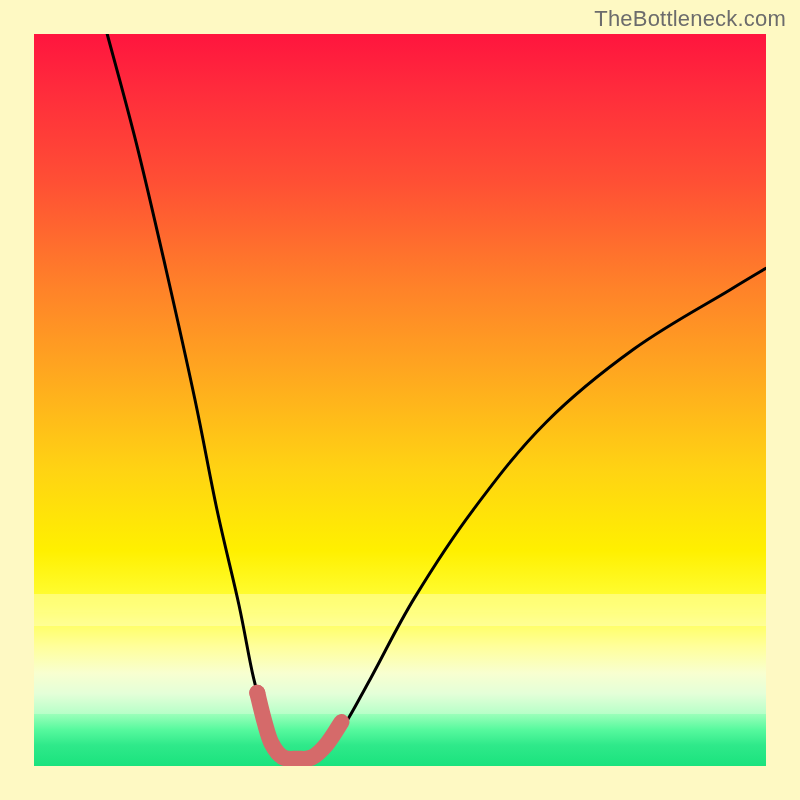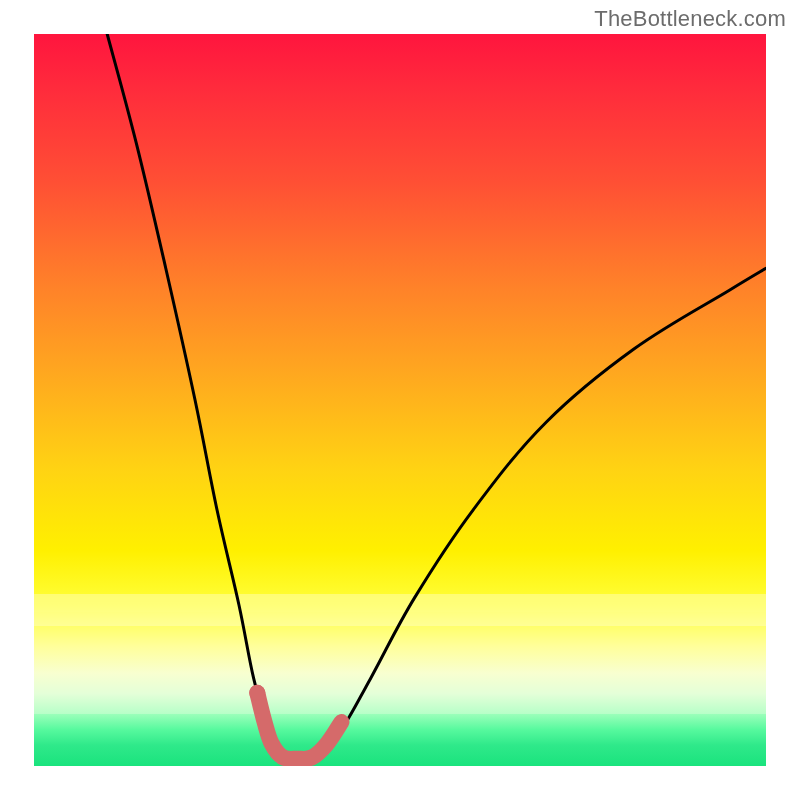--- a/index.html
+++ b/index.html
@@ -8,21 +8,21 @@
     width: 800px;
     height: 800px;
     overflow: hidden;
     background: #000;
     font-family: Arial, Helvetica, sans-serif;
   }
   .frame {
     position: absolute;
     left: 0; top: 0;
     width: 800px; height: 800px;
-    background: #ffffff;
+    background: #fef9c3;
   }
   .watermark {
     position: absolute;
     top: 6px;
     right: 14px;
     color: #6c6c6c;
     font-size: 22px;
     font-weight: 500;
     letter-spacing: 0.2px;
     z-index: 50;

